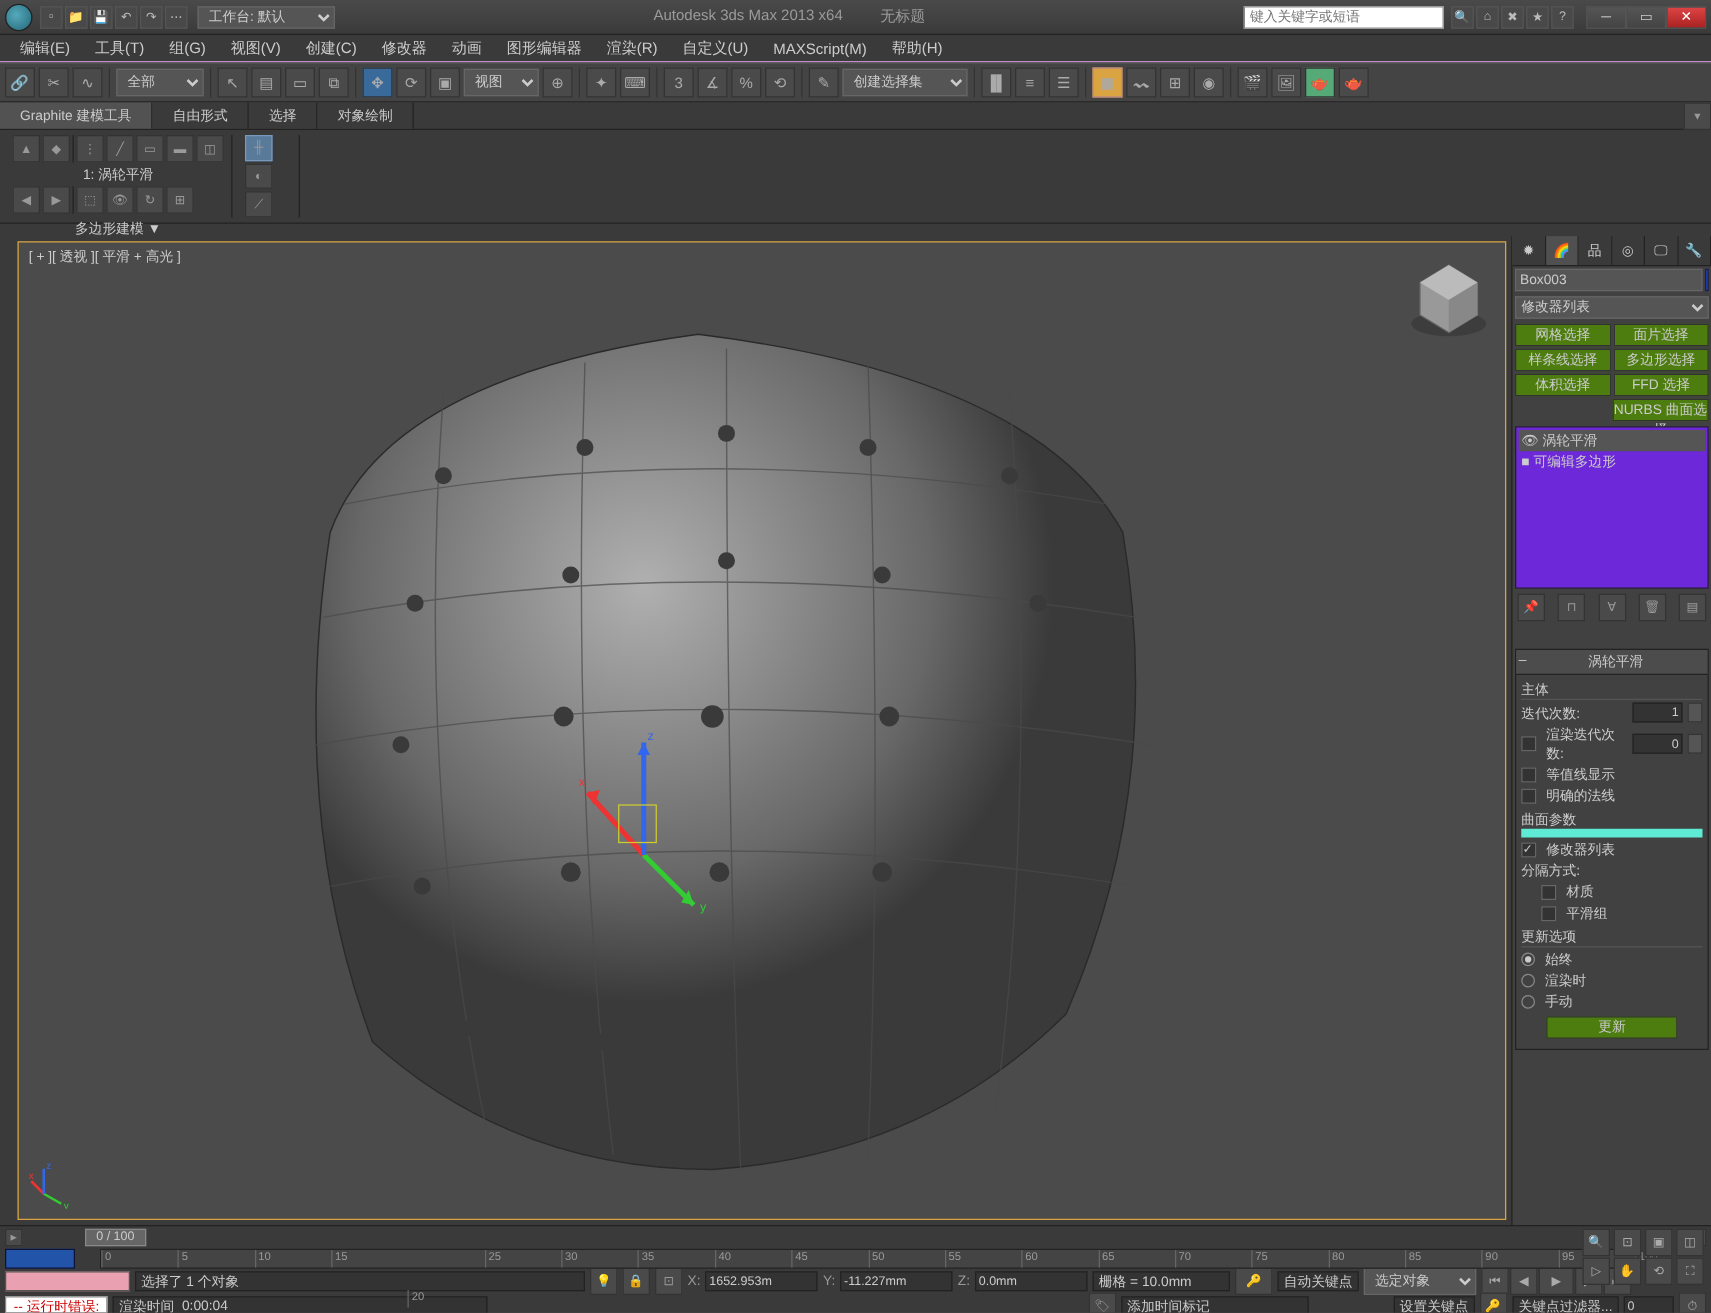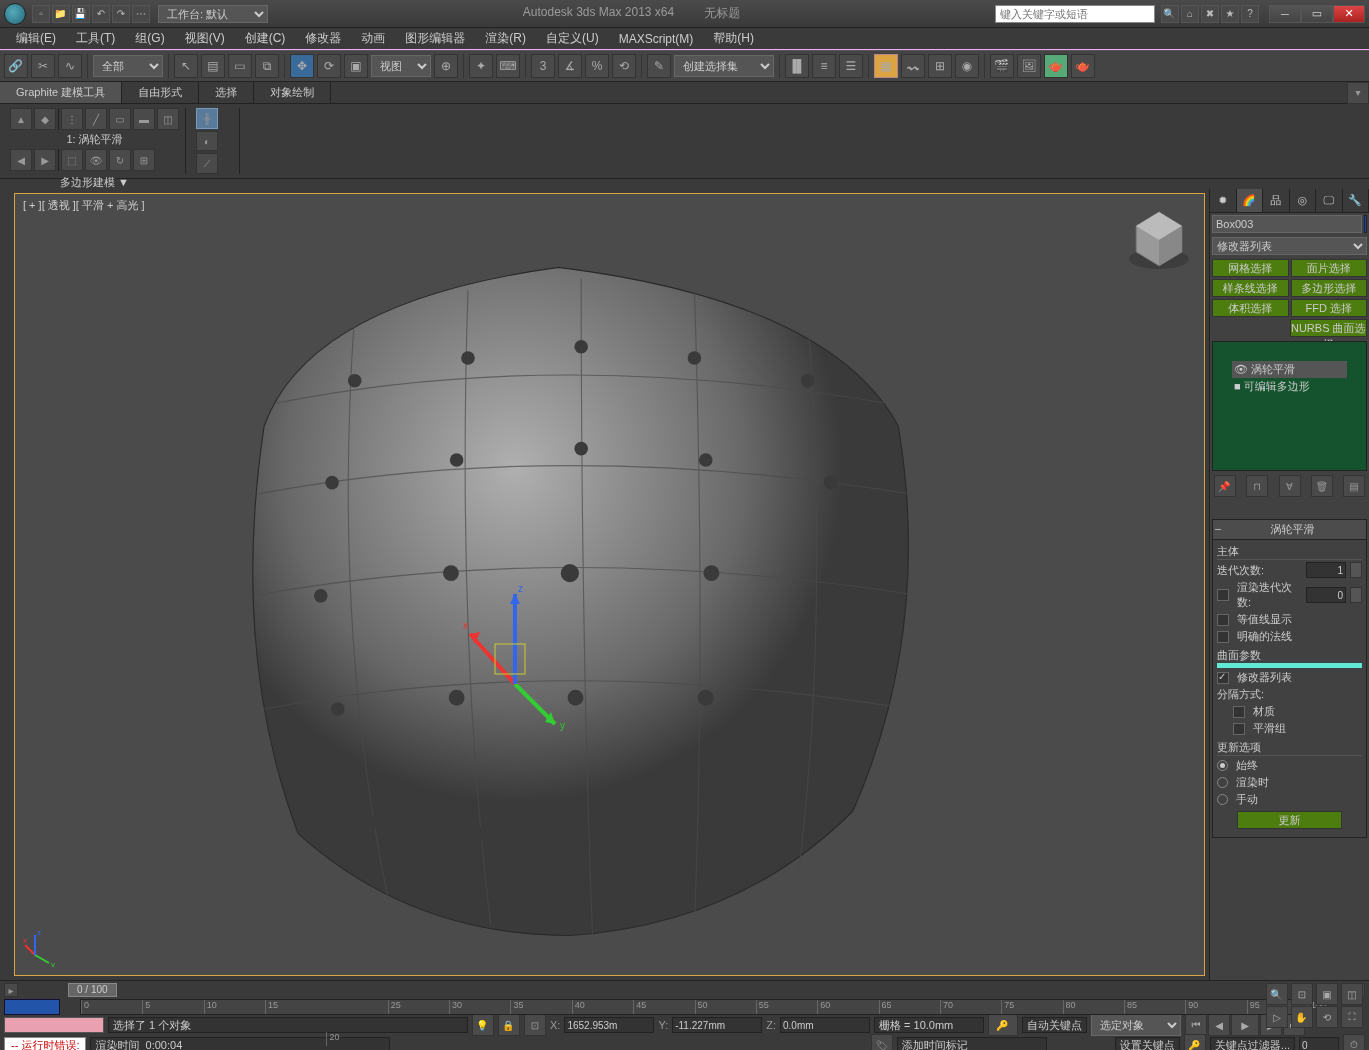--- a/index.html
+++ b/index.html
@@ -40,21 +40,21 @@
 .cp-tabs { height: 24px; display:flex; background:#414141; border-bottom:1px solid #222;}
 .cp-tab { flex:1; display:flex;align-items:center;justify-content:center; border-right:1px solid #222;background:#3a3a3a;}
 .cp-tab.active{background:#505050;}
 .cp-name { display:flex; padding:2px; gap:2px;}
 .cp-name input { flex:1; background:#555; border:1px solid #666; color:#ccc; height:18px; font-size:11px; padding:0 3px;}
 .cp-color { width:18px; height:18px; background:#2244cc; border:1px solid #222;}
 .cp-modlist { display:flex; padding:2px;}
 .cp-modlist select{flex:1;background:#555;border:1px solid #666;color:#ccc;height:18px;font-size:11px;}
 .cp-btns { display:grid; grid-template-columns:1fr 1fr; gap:2px; padding:2px;}
 .cp-btn { background:#4d7c0f; border:1px solid #333; height:18px; font-size:11px; color:#ccc; text-align:center; line-height:16px;}
-.cp-stack { background:#14532d; border:1px solid #222; margin:2px; height:130px; padding:19px; font-size:11px; overflow:hidden;}
+.cp-stack { background:#6d28d9; border:1px solid #222; margin:2px; height:130px; padding:2px; font-size:11px; overflow:hidden;}
 .stack-item{padding:1px 2px;color:#ccc;}
 .stack-item.sel{background:#555;}
 .cp-stackbtns{display:flex;justify-content:space-between;padding:2px 4px;}
 .cp-rollout{margin:2px;border:1px solid #222;background:#414141;}
 .ro-title{background:#4c4c4c;text-align:center;font-size:11px;padding:2px;border-bottom:1px solid #222;color:#ccc;}
 .ro-body{padding:4px;font-size:11px;color:#ccc;}
 .ro-row{display:flex;align-items:center;gap:4px;margin:2px 0;}
 .ro-row label{flex:1;}
 .spinner{width:40px;height:16px;background:#333;border:1px solid #222;color:#ccc;text-align:right;padding:0 2px;font-size:10px;}
 .spin-ud{width:12px;height:16px;background:#555;border:1px solid #333;display:flex;flex-direction:column;}
@@ -347,21 +347,21 @@
             <div class="spin-ud"></div>
         </div>
         <div class="ro-row">
             <span class="chk"></span>
             <span>等值线显示</span>
           </div>
         <div class="ro-row">
             <span class="chk"></span>
             <span>明确的法线</span>
           </div>
-        <div style="border-bottom:5px solid #5eead4;margin-top:4px;">曲面参数</div>
+        <div style="border-bottom:7px solid #5eead4;margin-top:4px;">曲面参数</div>
         <div class="ro-row">
             <span class="chk on"></span>
             <span>修改器列表</span>
           </div>
         <div>分隔方式:</div>
         <div class="ro-row" style="padding-left:16px;">
             <span class="chk"></span>
             <span>材质</span>
           </div>
         <div class="ro-row" style="padding-left:16px;">

